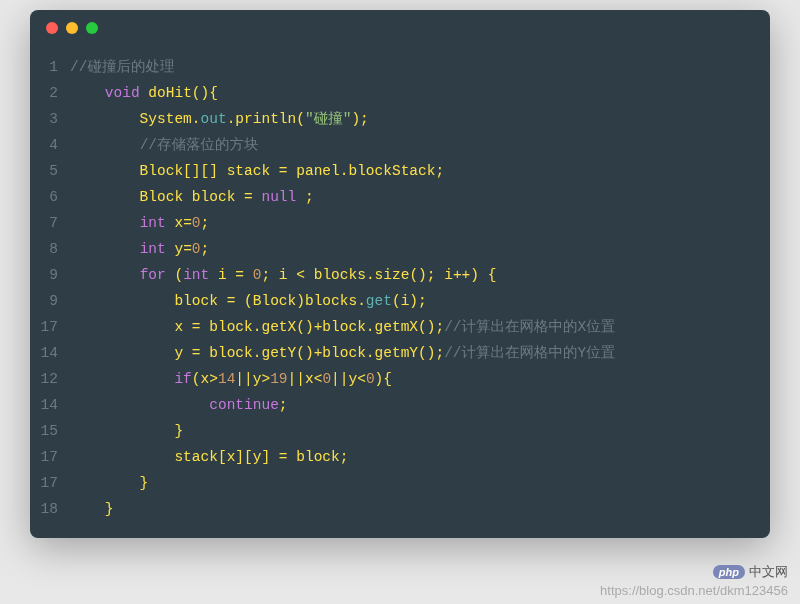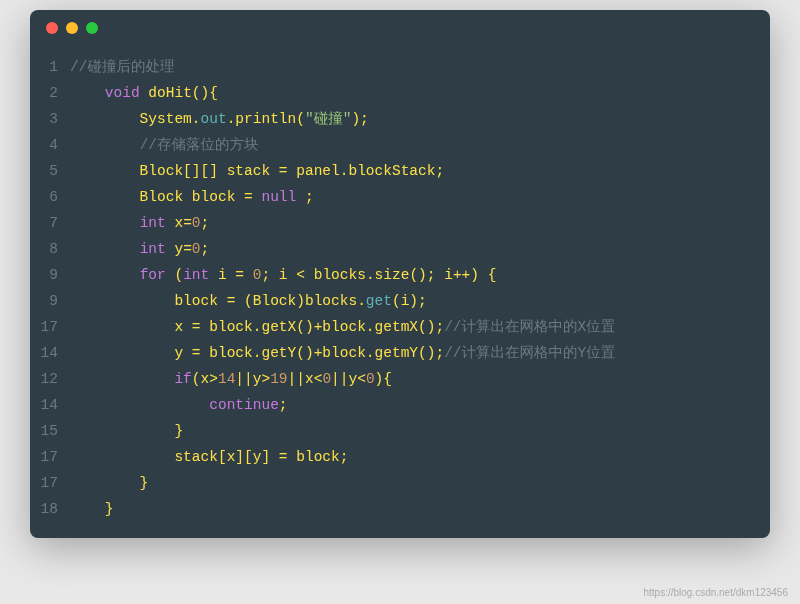--- a/index.html
+++ b/index.html
@@ -84,21 +84,21 @@
     .wm-php {
       background: #7a86b8;
       color: #fff;
       font-weight: bold;
       padding: 1px 6px;
       border-radius: 10px;
       font-size: 11px;
       font-style: italic;
     }
     .wm-url {
-      font-size: 10px;
+      font-size: 13px;
       color: #aaa;
       font-family: sans-serif;
       margin-top: 2px;
     }
   </style>
 </head>
 <body>
 
 <div class="window">
   <div class="titlebar">
@@ -125,14 +125,18 @@
         <div>15</div>
         <div>17</div>
         <div>17</div>
         <div>18</div>
       </div>
     <div class="code" id="code"><div><span class="comment">//碰撞后的处理</span></div><div><span class="ident">    </span><span class="keyword">void</span><span class="ident"> doHit(){</span></div><div><span class="ident">        System.</span><span class="method">out</span><span class="ident">.println(</span><span class="string">"碰撞"</span><span class="ident">);</span></div><div><span class="ident">        </span><span class="comment">//存储落位的方块</span></div><div><span class="ident">        Block[][] stack = panel.blockStack;</span></div><div><span class="ident">        Block block = </span><span class="keyword">null</span><span class="ident"> ;</span></div><div><span class="ident">        </span><span class="keyword">int</span><span class="ident"> x=</span><span class="number">0</span><span class="ident">;</span></div><div><span class="ident">        </span><span class="keyword">int</span><span class="ident"> y=</span><span class="number">0</span><span class="ident">;</span></div><div><span class="ident">        </span><span class="keyword">for</span><span class="ident"> (</span><span class="keyword">int</span><span class="ident"> i = </span><span class="number">0</span><span class="ident">; i &lt; blocks.size(); i++) {</span></div><div><span class="ident">            block = (Block)blocks.</span><span class="method">get</span><span class="ident">(i);</span></div><div><span class="ident">            x = block.getX()+block.getmX();</span><span class="comment">//计算出在网格中的X位置</span></div><div><span class="ident">            y = block.getY()+block.getmY();</span><span class="comment">//计算出在网格中的Y位置</span></div><div><span class="ident">            </span><span class="keyword">if</span><span class="ident">(x&gt;</span><span class="number">14</span><span class="ident">||y&gt;</span><span class="number">19</span><span class="ident">||x&lt;</span><span class="number">0</span><span class="ident">||y&lt;</span><span class="number">0</span><span class="ident">){</span></div><div><span class="ident">                </span><span class="keyword">continue</span><span class="ident">;</span></div><div><span class="ident">            }</span></div><div><span class="ident">            stack[x][y] = block;</span></div><div><span class="ident">        }</span></div><div><span class="ident">    }</span></div></div>
   </div>
 </div>
 
 <div class="watermark">
+  <div class="wm-logo">
+    <span class="wm-php">php</span>
+    <span>中文网</span>
+  </div>
   <div class="wm-url">https://blog.csdn.net/dkm123456</div>
 </div>
 
 </body></html>

